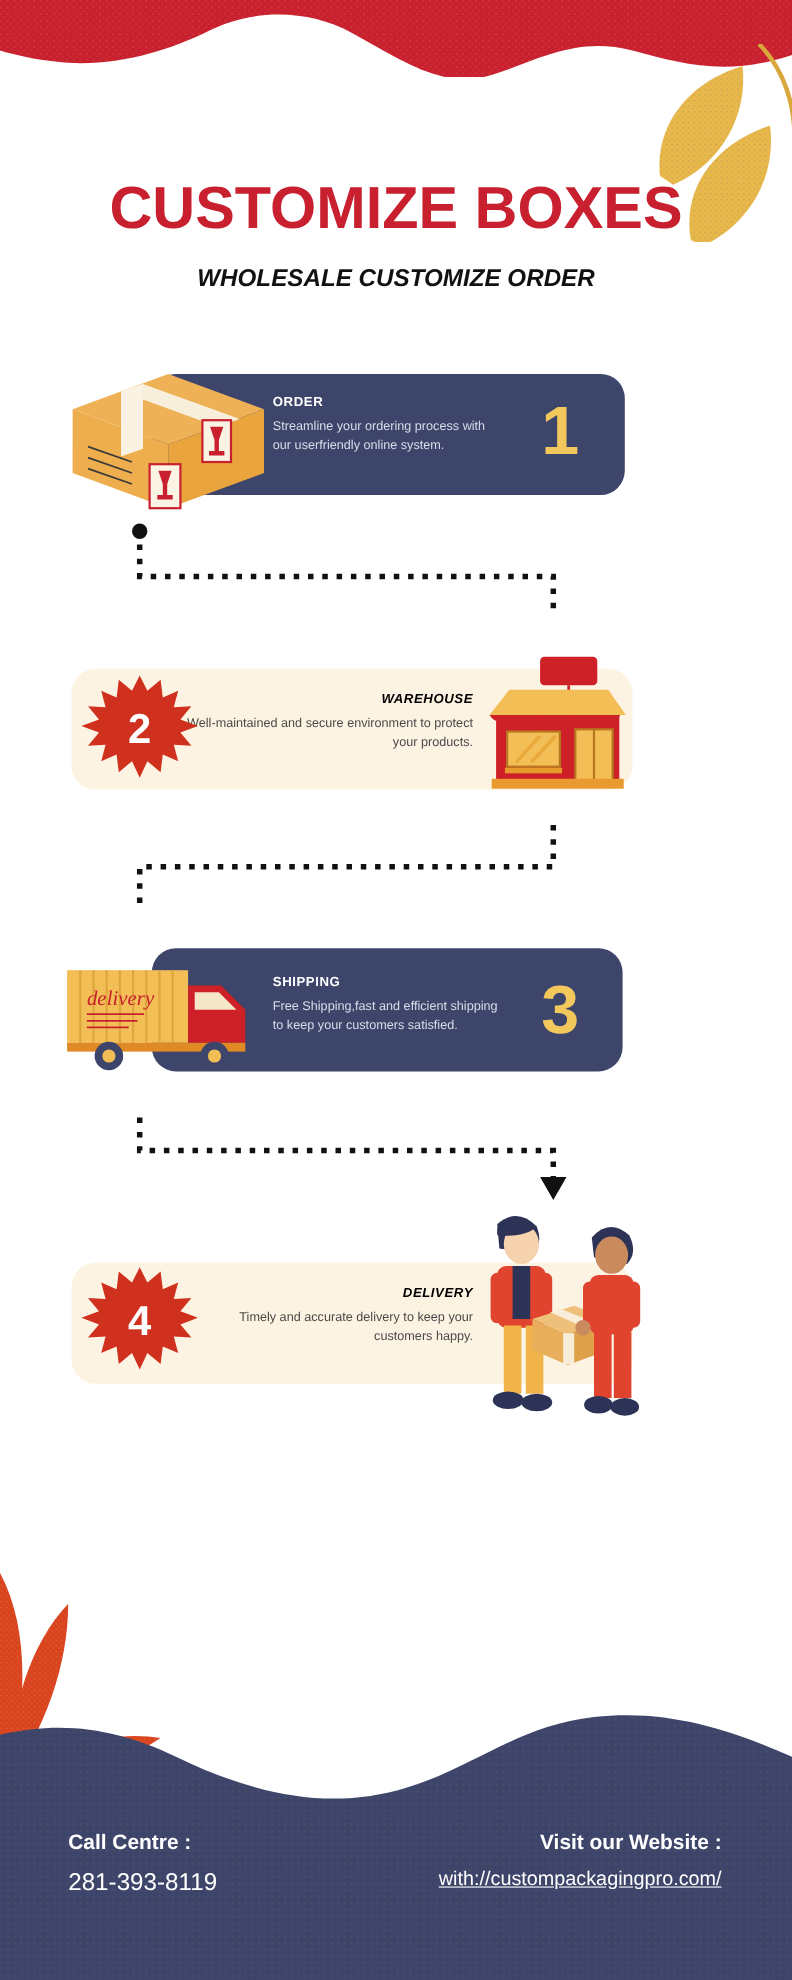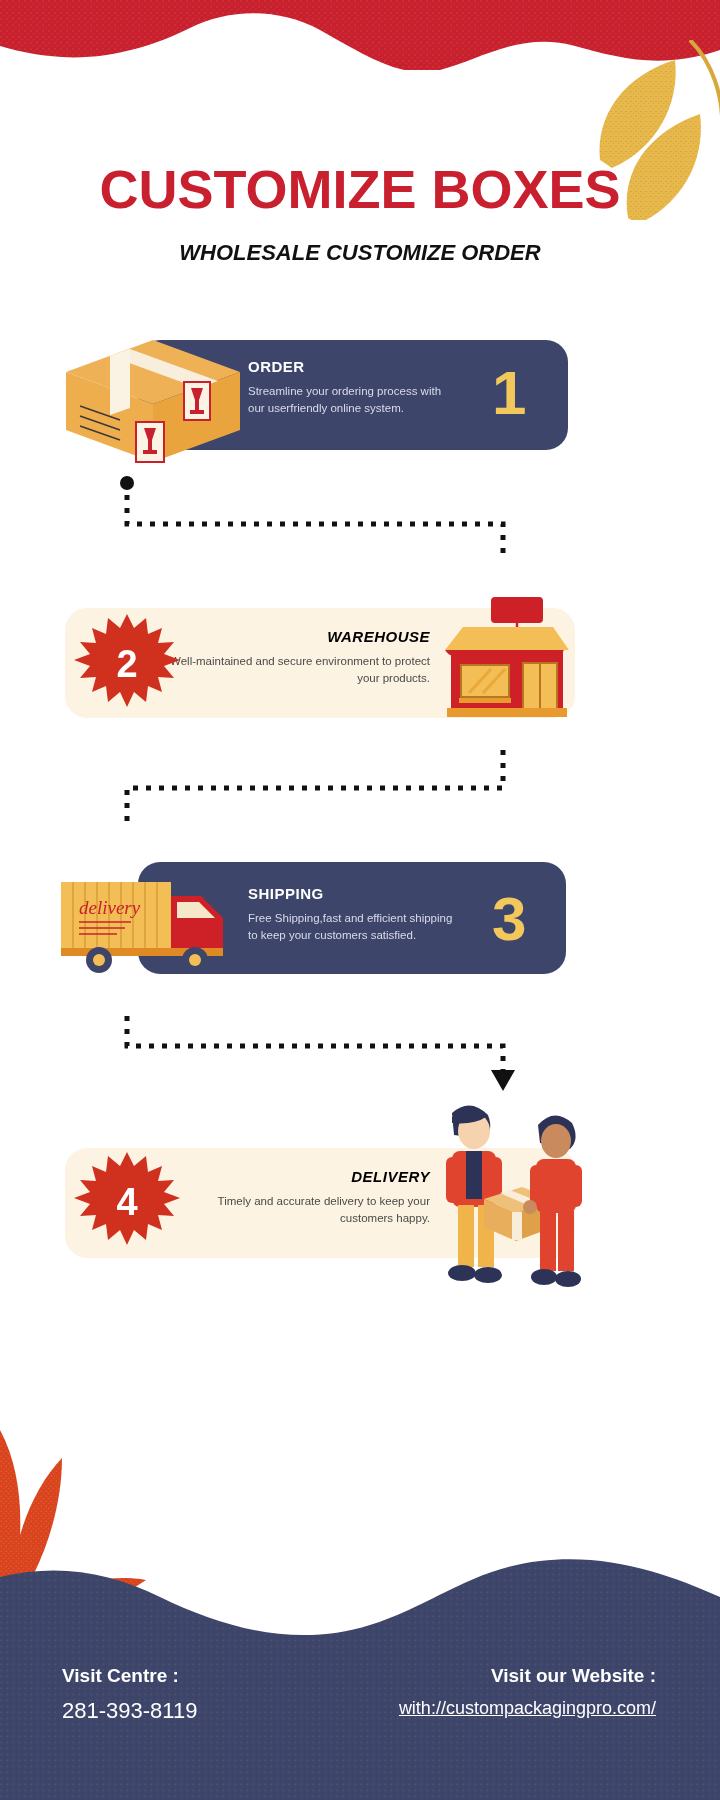--- a/index.html
+++ b/index.html
@@ -35,21 +35,21 @@
 
   
   .card {
     position: absolute;
     border-radius: 22px;
     display: flex; align-items: center;
   }
   .card-dark { background: #3E456B; }
   .card-light { background: #FDF3E2; }
 
-  .card-title { font-size: 15px; font-weight: bold; letter-spacing: .5px; }
+  .card-title { font-size: 12px; font-weight: bold; letter-spacing: .5px; }
   .card-desc  { font-size: 11.5px; line-height: 1.45; }
   .dark-title { color: #ffffff; }
   .dark-desc  { color: #D9DCE8; }
   .light-title{ color: #000000; font-style: italic; }
   .light-desc { color: #4A4A4A; }
 
   .bignum {
     font-size: 62px; font-weight: bold; color: #F2C75C;
     line-height: 1;
   }
@@ -286,21 +286,21 @@
         <rect width="6" height="6" fill="#3E456B"></rect>
         <circle cx="1.4" cy="1.4" r="0.8" fill="#7E7A4E" opacity="0.28"></circle>
         <circle cx="4.2" cy="4" r="0.6" fill="#2A3050" opacity="0.40"></circle>
       </pattern>
     </defs>
     <path d="M0,22 C60,8 110,18 160,42 C230,76 300,92 370,70 C430,52 470,14 540,6
              C610,-2 670,20 720,42 L720,245 L0,245 Z" fill="url(#grainNavy)"></path>
   </svg>
 
   <div style="position:absolute; left:62px; top:1665px; width:260px;">
-    <div class="foot-label">Visit Centre :</div>
+    <div class="foot-label">Call Centre :</div>
     <div class="foot-value" style="margin-top:11px;">281-393-8119</div>
   </div>
 
   <div style="position:absolute; left:296px; top:1665px; width:360px; text-align:right;">
     <div class="foot-label">Visit our Website :</div>
     <div class="foot-link" style="margin-top:11px;">with://custompackagingpro.com/</div>
   </div>
 
 </div>
 

